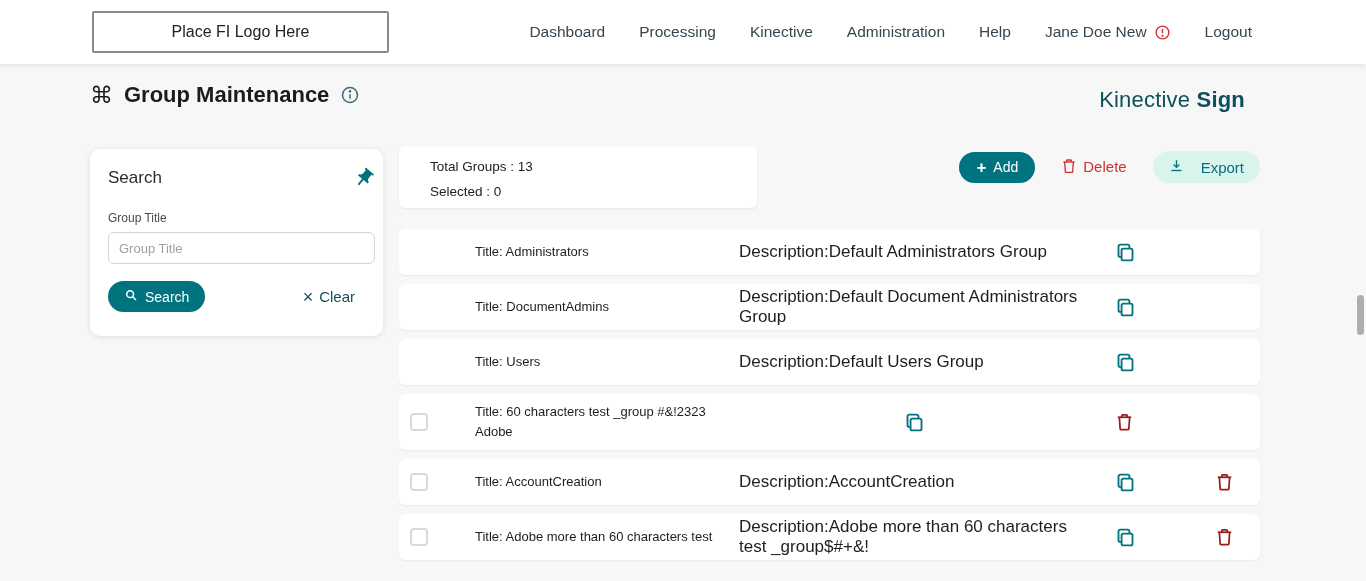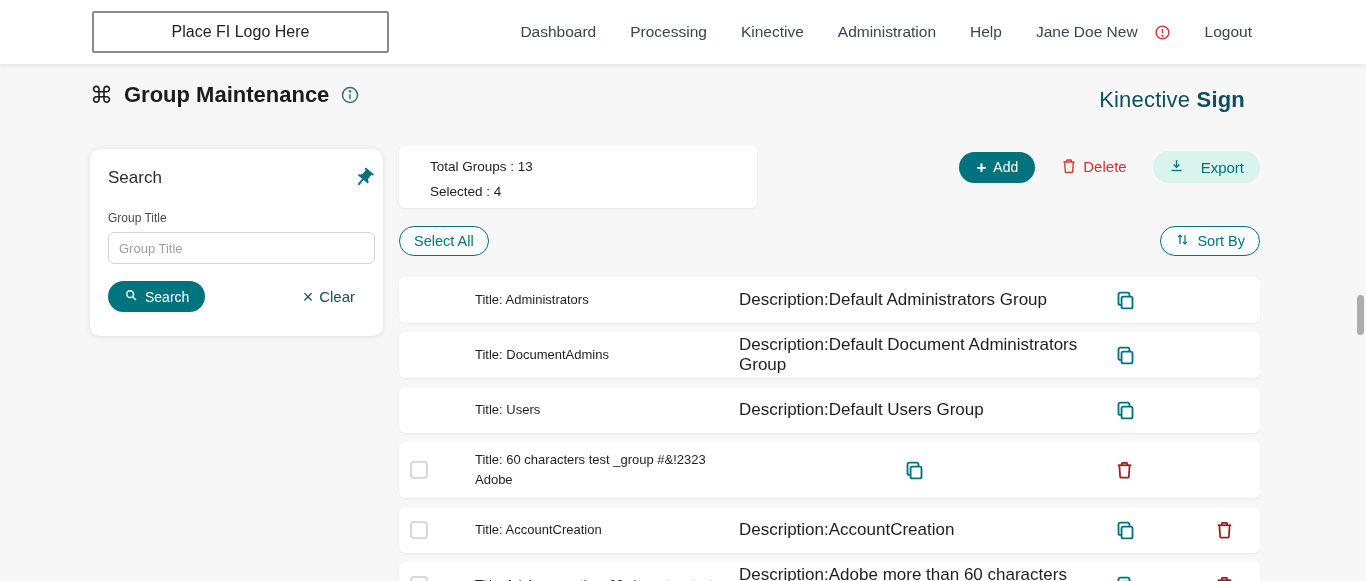--- a/index.html
+++ b/index.html
@@ -21,21 +21,21 @@
     border: 2px solid #8a8a8a; border-radius: 2px;
     display: flex; align-items: center; justify-content: center;
     font-size: 16px; color: #222; background: #fff;
   }
   .nav-links {
     margin-left: auto; margin-right: 114px;
     display: flex; align-items: center; gap: 34px;
     font-size: 15.5px; color: #37474f;
   }
   .nav-link { cursor: pointer; white-space: nowrap; }
-  .nav-user { display: flex; align-items: center; gap: 16px; cursor: pointer; }
+  .nav-user { display: flex; align-items: center; gap: 7px; cursor: pointer; }
   .alert-icon svg { display: block; }
 
   
   .page-title-block {
     position: absolute; left: 90px; top: 82px;
     display: flex; align-items: center; gap: 11px;
   }
   .cmd-icon { font-size: 23px; color: #1b1b1b; line-height: 1; }
   .page-title { font-size: 22px; font-weight: 700; color: #1c1c1c; }
   .info-icon svg { display: block; }
@@ -203,21 +203,21 @@
       <span class="clear-x">×</span>
       <span>Clear</span>
     </button>
   </div>
 </div>
 
 <div class="main-col">
   <div class="top-row">
     <div class="summary-card">
       <div>Total Groups : 13</div>
-      <div>Selected : 4</div>
+      <div>Selected : 0</div>
     </div>
     <div class="actions">
       <button class="btn-primary add-btn">
         <span class="add-plus">+</span>
         <span>Add</span>
       </button>
       <button class="delete-btn">
         <span>
           <svg width="16" height="16" viewBox="0 0 24 24" fill="none" stroke="#d32f2f" stroke-width="2">
             <path d="M3.5 6h17"></path>
@@ -233,36 +233,20 @@
             <path d="M12 3.5v11"></path>
             <path d="M7.5 10.5l4.5 4.5 4.5-4.5"></path>
             <path d="M4 20h16"></path>
           </svg>
         </span>
         <span>Export</span>
       </button>
     </div>
   </div>
 
-  <div class="pill-row">
-    <button class="pill-outline">
-      <span>Select All</span>
-    </button>
-    <button class="pill-outline">
-      <span>
-        <svg width="15" height="15" viewBox="0 0 24 24" fill="none" stroke="#00737f" stroke-width="2">
-          <path d="M8 19V5"></path>
-          <path d="M5 8l3-3 3 3"></path>
-          <path d="M16 5v14"></path>
-          <path d="M13 16l3 3 3-3"></path>
-        </svg>
-      </span>
-      <span>Sort By</span>
-    </button>
-  </div>
 
   <div class="group-list">
       <div class="group-row">
     <div class="cell-checkbox">
       <div class="checkbox" style="visibility: hidden;"></div>
     </div>
     <div class="cell-title">Title: Administrators</div>
     <div class="cell-desc">Description:Default Administrators Group</div>
     <div class="cell-copy">
       <svg width="21" height="21" viewBox="0 0 24 24" fill="none" stroke="#00737f" stroke-width="2.1">

